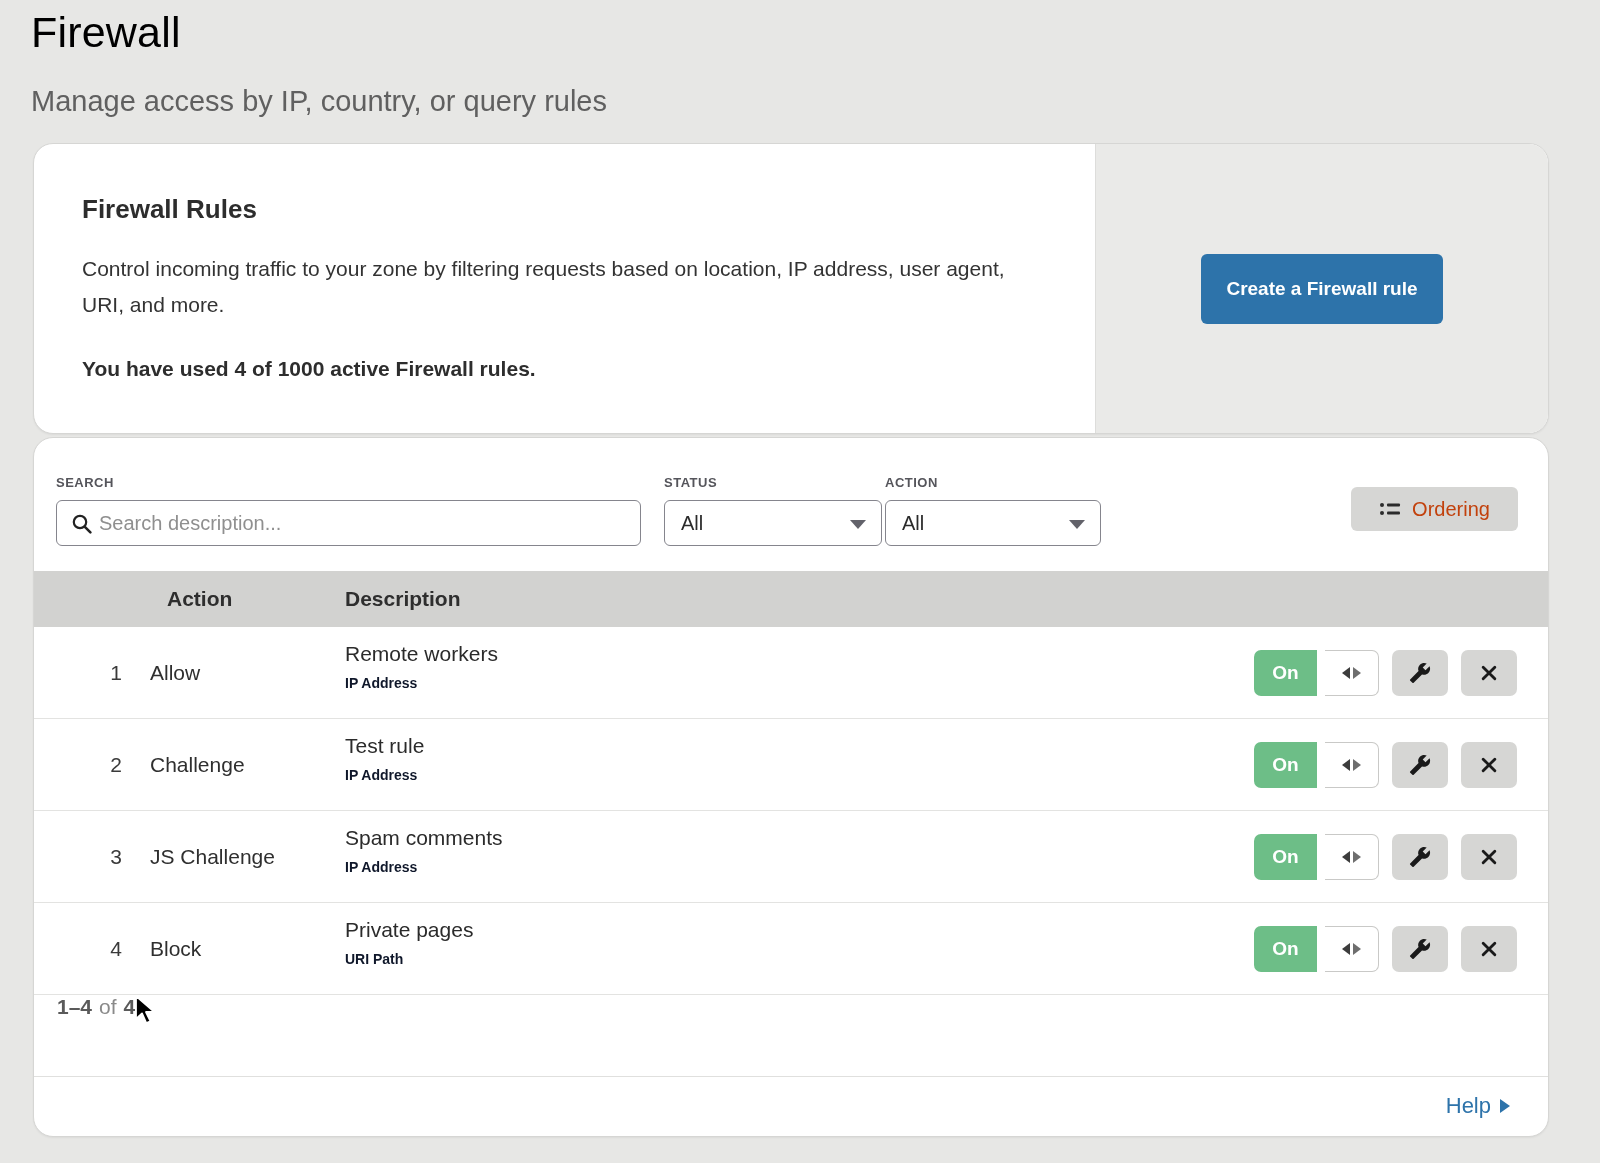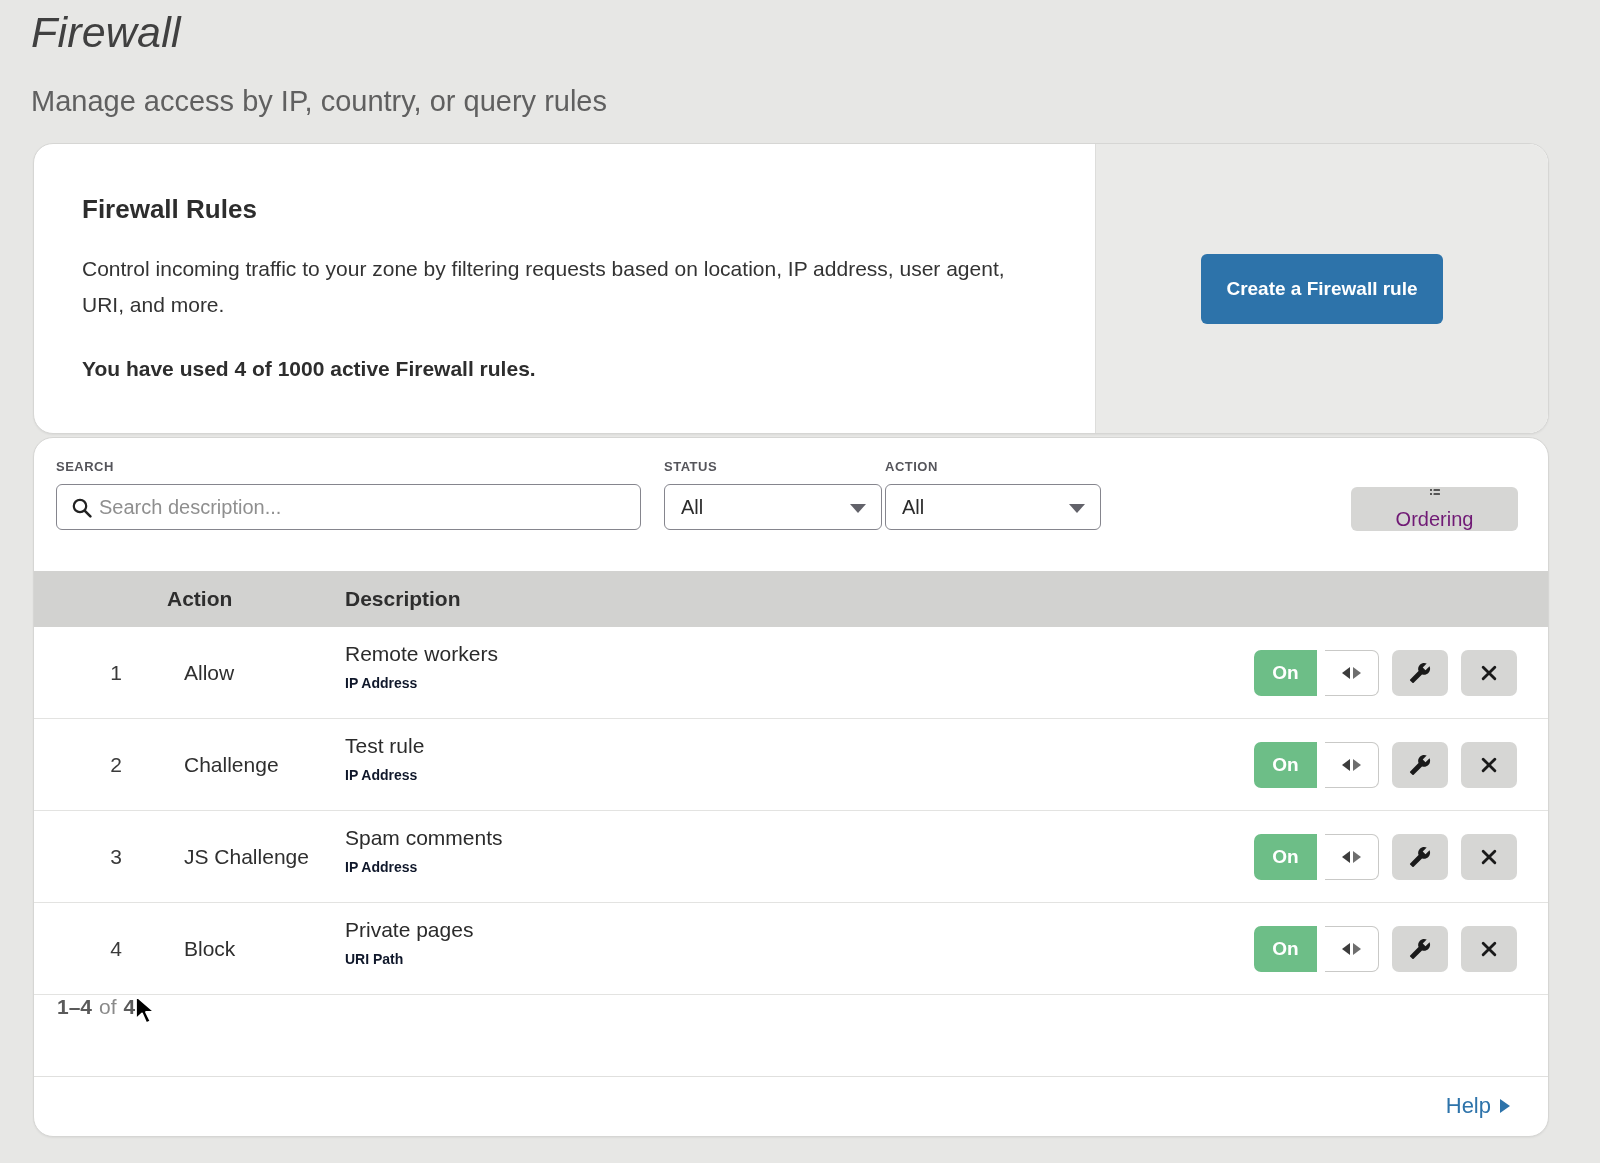--- a/index.html
+++ b/index.html
@@ -5,21 +5,21 @@
   * { box-sizing: border-box; margin: 0; padding: 0; }
   html, body {
     width: 1600px; height: 1163px;
     font-family: "Liberation Sans", sans-serif;
     background: #e7e7e5;
     overflow: hidden;
     position: relative;
   }
   
   .page-header { position: absolute; left: 31px; top: 8px; }
-  .page-title { font-size: 43px; font-weight: 500; color: #404040; letter-spacing: 0.2px; font-style: italic; }
+  .page-title { font-size: 43px; font-weight: 500; color: #000000; letter-spacing: 0.2px; }
   .page-subtitle { margin-top: 28px; font-size: 29px; font-weight: 400; color: #606060; }
 
   
   .card {
     position: absolute; left: 33px; width: 1516px;
     background: #ffffff;
     border: 1px solid #d6d6d4;
     border-radius: 20px;
     box-shadow: 0 1px 2px rgba(0,0,0,0.05);
     overflow: hidden;
@@ -39,21 +39,21 @@
     display: flex; align-items: center; justify-content: center;
   }
   .btn-primary {
     background: #2d73aa; color: #ffffff; border: none; border-radius: 6px;
     font-family: "Liberation Sans", sans-serif;
     font-size: 19px; font-weight: 600; padding: 24px 25px; cursor: pointer;
   }
 
   
   .filter-bar { position: relative; height: 133px; }
-  .filter-group { position: absolute; top: 21px; }
+  .filter-group { position: absolute; top: 37px; }
   .filter-label {
     display: block; font-size: 13px; font-weight: 700; color: #55555b;
     letter-spacing: 0.5px; margin-bottom: 10px;
   }
   .grp-search { left: 22px; width: 585px; }
   .grp-status { left: 630px; width: 218px; }
   .grp-action { left: 851px; width: 216px; }
 
   .search-box {
     position: relative; width: 100%; height: 46px;
@@ -75,40 +75,40 @@
   .select-value { font-size: 20px; color: #2b2b2b; }
   .select-caret {
     position: absolute; right: 15px; top: 19px; width: 0; height: 0;
     border-left: 8px solid transparent; border-right: 8px solid transparent;
     border-top: 9px solid #62626a;
   }
 
   .btn-ordering {
     position: absolute; right: 30px; top: 49px; height: 44px; width: 167px;
     background: #d6d6d4; border: none; border-radius: 6px; cursor: pointer;
-    font-family: "Liberation Sans", sans-serif; font-size: 20px; color: #701a75;
-    display: flex; align-items: center; justify-content: center; gap: 11px; flex-direction: column;
+    font-family: "Liberation Sans", sans-serif; font-size: 20px; color: #c2410c;
+    display: flex; align-items: center; justify-content: center; gap: 11px;
   }
 
   
   .thead {
     height: 56px; background: #d2d2d0; position: relative;
   }
   .thead .col { position: absolute; top: 0; line-height: 56px; font-size: 21px; font-weight: 600; color: #2e2e2e; }
   .col-action-h { left: 133px; }
   .col-desc-h { left: 311px; }
 
   .trow { position: relative; height: 92px; border-bottom: 1px solid #e3e3e1; background: #fff; }
   .cell-num {
     position: absolute; left: 60px; top: 0; width: 44px; height: 100%;
     display: flex; align-items: center; justify-content: center;
     font-size: 21px; color: #3a3a3a;
   }
   .cell-action {
-    position: absolute; left: 150px; top: 0; height: 100%;
+    position: absolute; left: 116px; top: 0; height: 100%;
     display: flex; align-items: center; font-size: 21px; color: #2f2f2f;
   }
   .cell-desc { position: absolute; left: 311px; top: 15px; }
   .desc-main { font-size: 21px; color: #2b2b2b; }
   .desc-sub { margin-top: 9px; font-size: 14px; color: #0f172a; font-weight: bold; }
 
   .cell-controls {
     position: absolute; right: 31px; top: 23px; height: 46px;
     display: flex; align-items: center; gap: 13px;
   }

